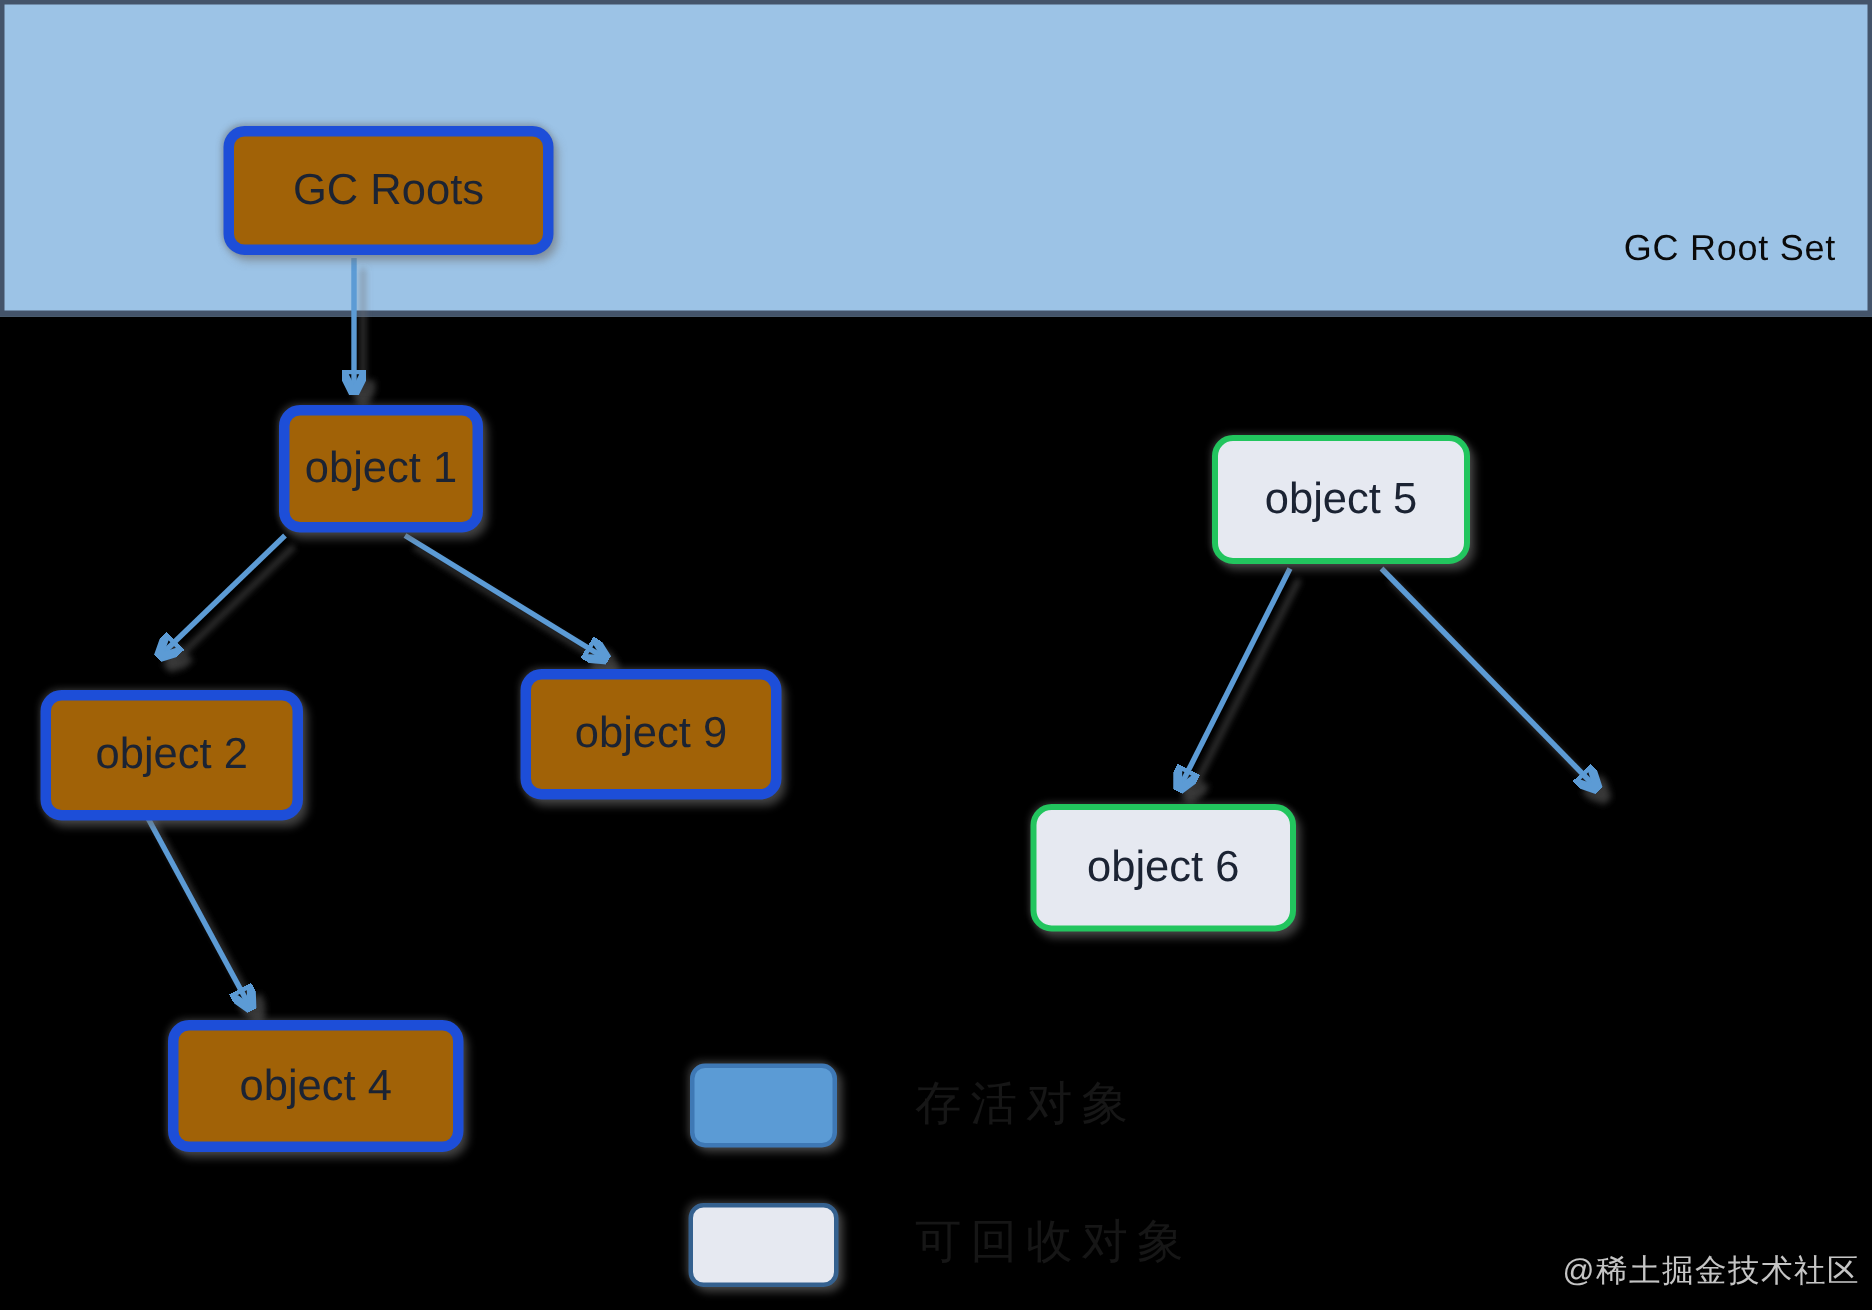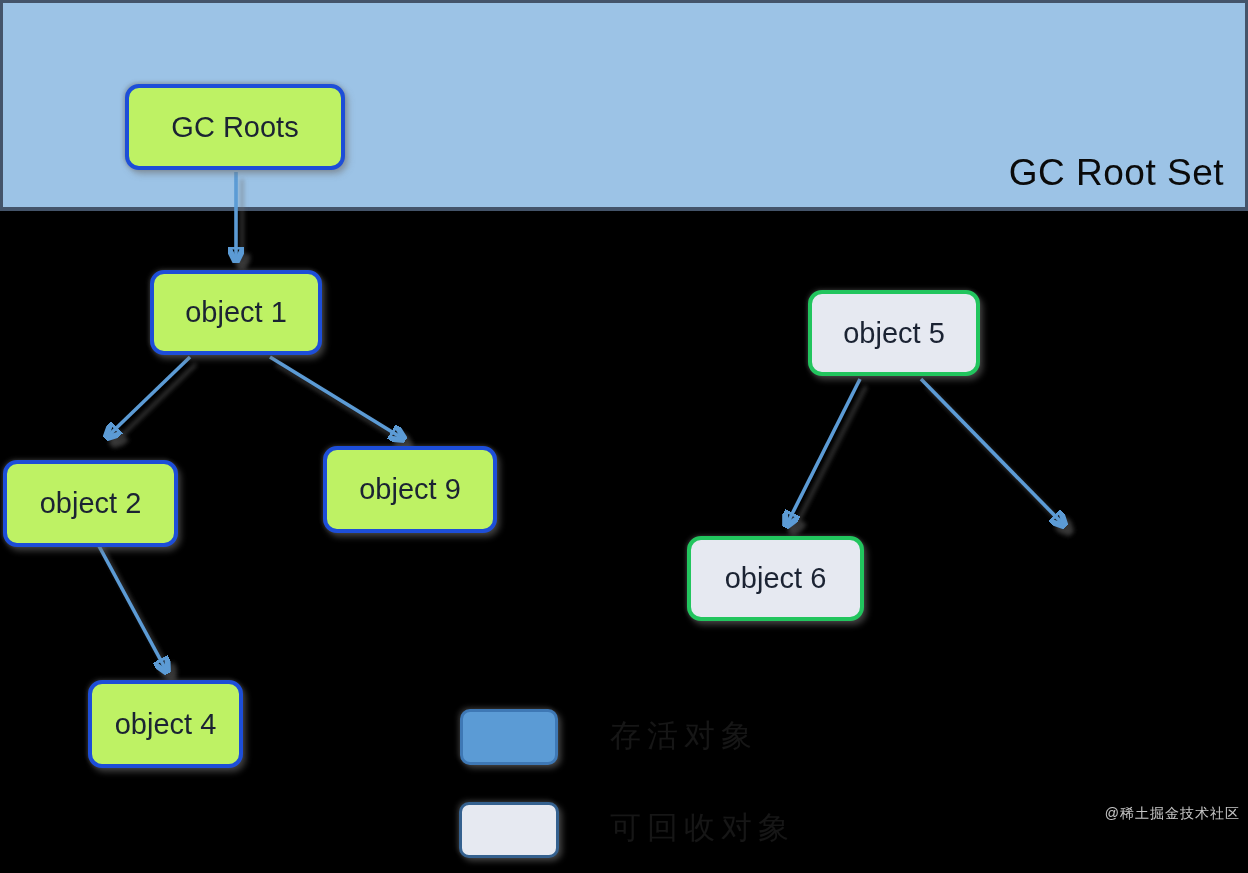--- a/index.html
+++ b/index.html
@@ -18,51 +18,52 @@
     left: 0; top: 2;
     width: 1248px; height: 211px;
     box-sizing: border-box;
     background: #9CC3E6;
     border: 3px solid #44546A;
     border-bottom-width: 4px;
   }
   .band-title {
     position: absolute;
     right: 24px; top: 152px;
-    font-size: 37px;
+    font-size: 24px;
     color: #0a0a0a;
     letter-spacing: 0.5px;
   }
 
   
   .node {
     position: absolute;
     box-sizing: border-box;
     border-radius: 14px;
     display: flex;
     align-items: center;
     justify-content: center;
     font-size: 29px;
     color: #1b2333;
     box-shadow: 3px 4px 6px rgba(112,112,112,0.55), -1px -1px 4px rgba(95,95,95,0.45);
   }
   .node.reachable {
-    background: #bef264;
-    border: 4px solid #1d4ed8;
+    background: #a16207;
+    border: 7px solid #1d4ed8;
+    margin-left: 24px;
   }
   .node.unreachable {
     background: #E6E9F1;
     border: 4px solid #22c55e;
   }
 
   .n-root { left: 125px; top: 84px;  width: 220px; height: 86px; }
-  .n-o1   { left: 150px; top: 270px; width: 172px; height: 85px; }
+  .n-o1   { left: 162px; top: 270px; width: 136px; height: 85px; }
   .n-o2   { left: 3px;   top: 460px; width: 175px; height: 87px; }
   .n-o3   { left: 323px; top: 446px; width: 174px; height: 87px; }
-  .n-o4   { left: 88px;  top: 680px; width: 155px; height: 88px; }
+  .n-o4   { left: 88px;  top: 680px; width: 197px; height: 88px; }
   .n-o5   { left: 808px; top: 290px; width: 172px; height: 86px; }
   .n-o6   { left: 687px; top: 536px; width: 177px; height: 85px; }
   .n-o7   { left: 982px; top: 536px; width: 171px; height: 85px; }
 
   
   .edges {
     position: absolute;
     left: 0; top: 0;
     width: 1248px; height: 873px;
     pointer-events: none;
@@ -90,22 +91,22 @@
     font-size: 31px;
     letter-spacing: 6px;
     color: #161616;           
   }
   .ll-1 { left: 610px; top: 715px; }
   .ll-2 { left: 610px; top: 807px; }
 
   
   .watermark {
     position: absolute;
-    right: 8px; top: 805px;
-    font-size: 14px;
+    right: 8px; top: 833px;
+    font-size: 21px;
     letter-spacing: 1px;
     color: rgba(240,240,240,0.82);
     text-shadow: 1px 1px 0 rgba(0,0,0,0.9);
   }
 </style>
 </head>
 <body>
 
 <div class="stage">
 

